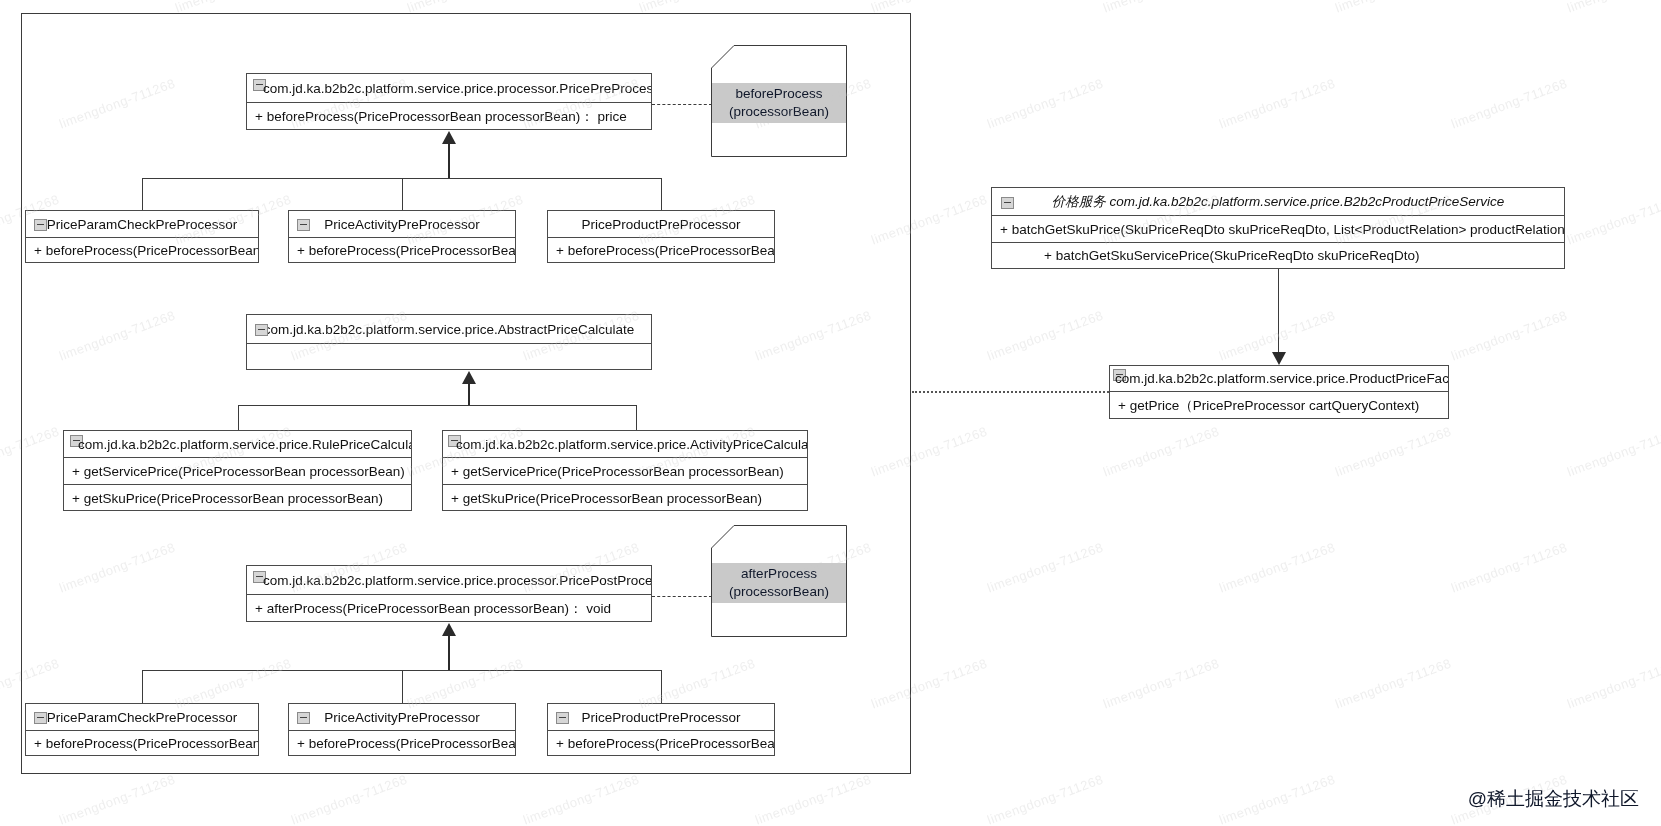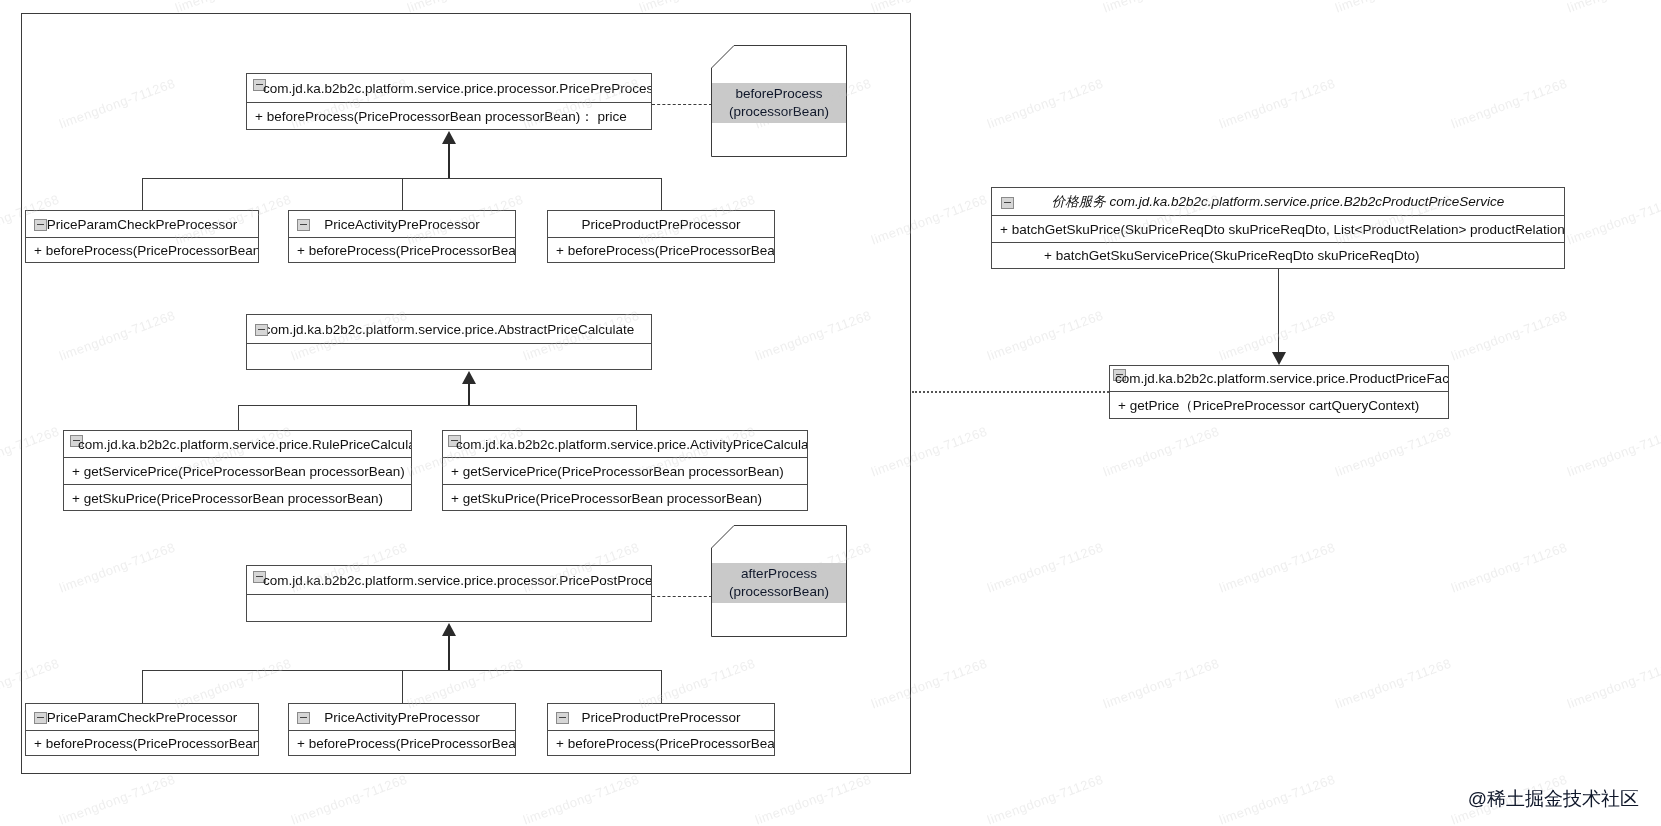--- a/index.html
+++ b/index.html
@@ -251,20 +251,21 @@
     </div>
     <div class="row">+ getServicePrice(PriceProcessorBean processorBean)</div>
     <div class="row">+ getSkuPrice(PriceProcessorBean processorBean)</div>
   </div>
 
   <div class="cls" style="left:246px;top:565px;width:406px;height:57px;">
     <div class="hdr left">
       <span class="minus" style="left:6px;top:5px;"></span>
       <span class="hdrtxt" style="left:16px;top:0;">com.jd.ka.b2b2c.platform.service.price.processor.PricePostProcessor</span>
     </div>
+    <div class="row">+ afterProcess(PriceProcessorBean processorBean)： void</div>
   </div>
 
   <div class="note" style="left:711px;top:525px;width:136px;height:140px;">
     <svg width="136" height="112" viewBox="0 0 136 112">
       <path d="M 0.5 23 L 23 0.5 L 135.5 0.5 L 135.5 111.5 L 0.5 111.5 Z" fill="#ffffff" stroke="#3b3b3b" stroke-width="1"></path>
     </svg>
     <div class="band" style="left:1px;top:38px;width:134px;height:40px;">
       <span>afterProcess</span>
       <span>(processorBean)</span>
     </div>

